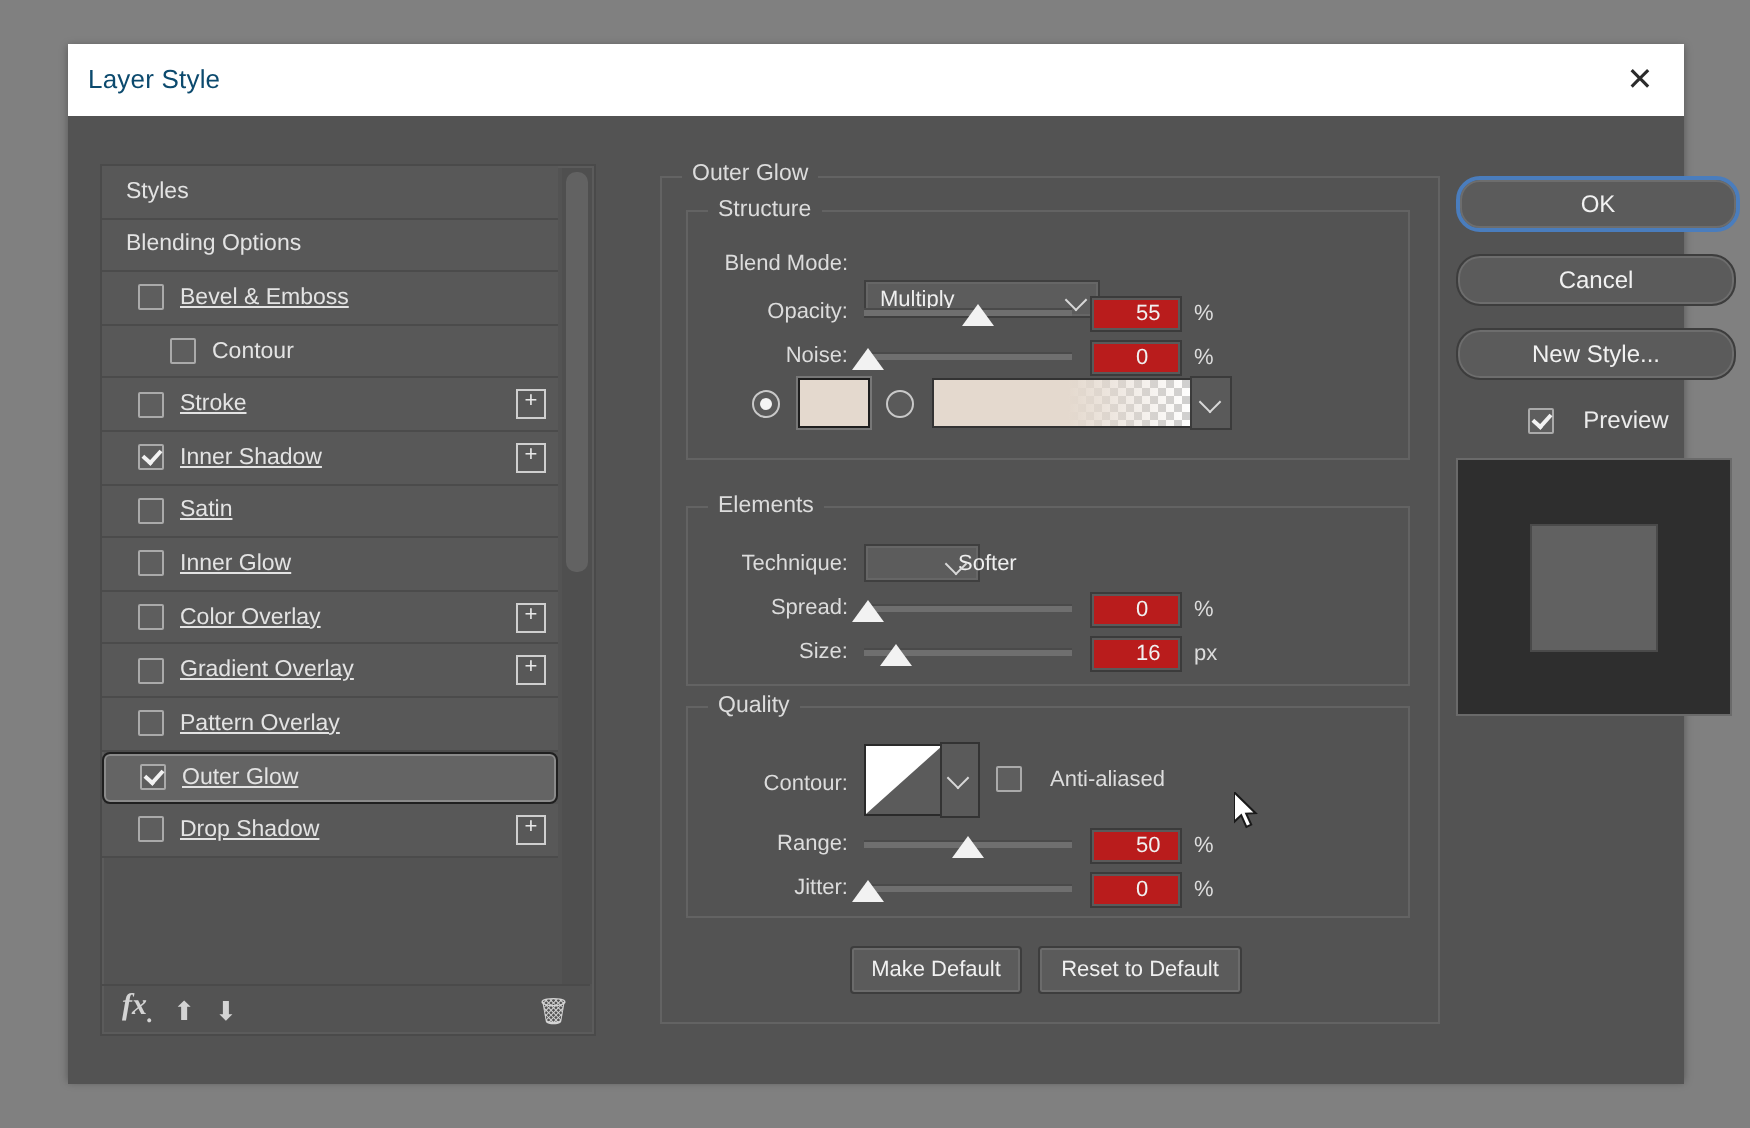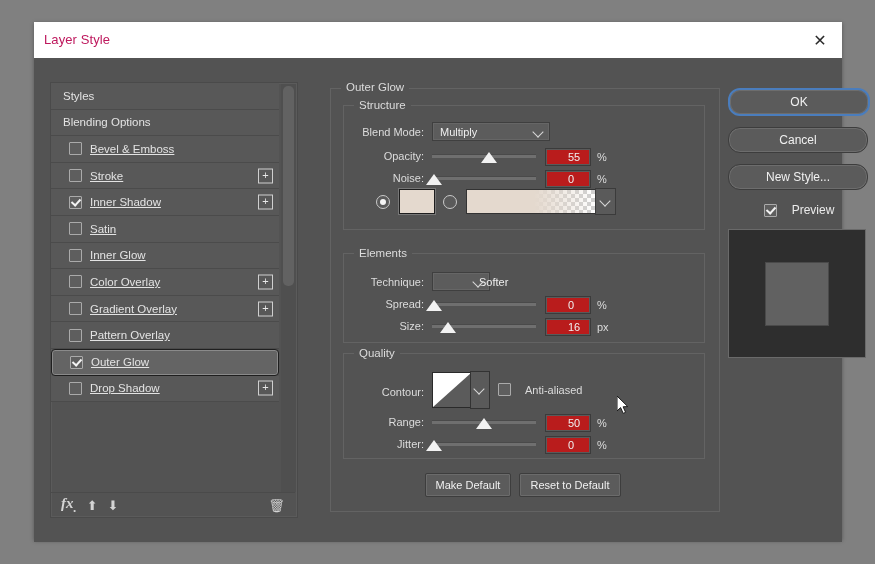--- a/index.html
+++ b/index.html
@@ -34,21 +34,21 @@
     width: 808px;
     height: 36px;
     background: #ffffff;
     border-bottom: 1px solid #dcdcdc;
   }
   .titlebar-text {
     position: absolute;
     left: 10px;
     top: 10px;
     font-size: 13px;
-    color: #be185d;
+    color: #0c4a6e;
     letter-spacing: 0.1px;
   }
   .close-btn {
     position: absolute;
     right: 0; top: 0;
     width: 44px;
     height: 36px;
     display: flex;
     align-items: center;
     justify-content: center;
@@ -488,20 +488,24 @@
             <div class="style-row plain">
               <span class="label">Styles</span>
             </div>
             <div class="style-row plain">
               <span class="label">Blending Options</span>
             </div>
             <div class="style-row indent1">
               <span class="cb"></span>
               <span class="label">Bevel &amp; Emboss</span>
             </div>
+            <div class="style-row indent2">
+              <span class="cb"></span>
+              <span class="label">Contour</span>
+            </div>
             <div class="style-row indent1">
               <span class="cb"></span>
               <span class="label">Stroke</span>
               <span class="plus-btn">+</span>
             </div>
             <div class="style-row indent1">
               <span class="cb checked"></span>
               <span class="label">Inner Shadow</span>
               <span class="plus-btn">+</span>
             </div>
@@ -548,21 +552,21 @@
         </div>
       </div>
 
       <div class="center-group">
         <div class="group-legend" style="left:10px; top:-8px;">Outer Glow</div>
 
         <div class="subgroup" style="left:12px; top:16px; width:360px; height:123px;">
           <div class="group-legend">Structure</div>
 
           <div class="lbl" style="left:0px; top:20px; width:80px;">Blend Mode:</div>
-          <div class="select" style="left:88px; top:16px; width:118px;">
+          <div class="select" style="left:88px; top:34px; width:118px;">
             <span>Multiply</span>
             <span class="chev"></span>
           </div>
 
           <div class="lbl" style="left:0px; top:44px; width:80px;">Opacity:</div>
           <div class="slider" style="left:88px; top:44px; width:104px;">
             <div class="track"></div>
             <div class="thumb" style="left:57px;"></div>
           </div>
           <div class="numbox" style="left:201px; top:42px;">55</div>

